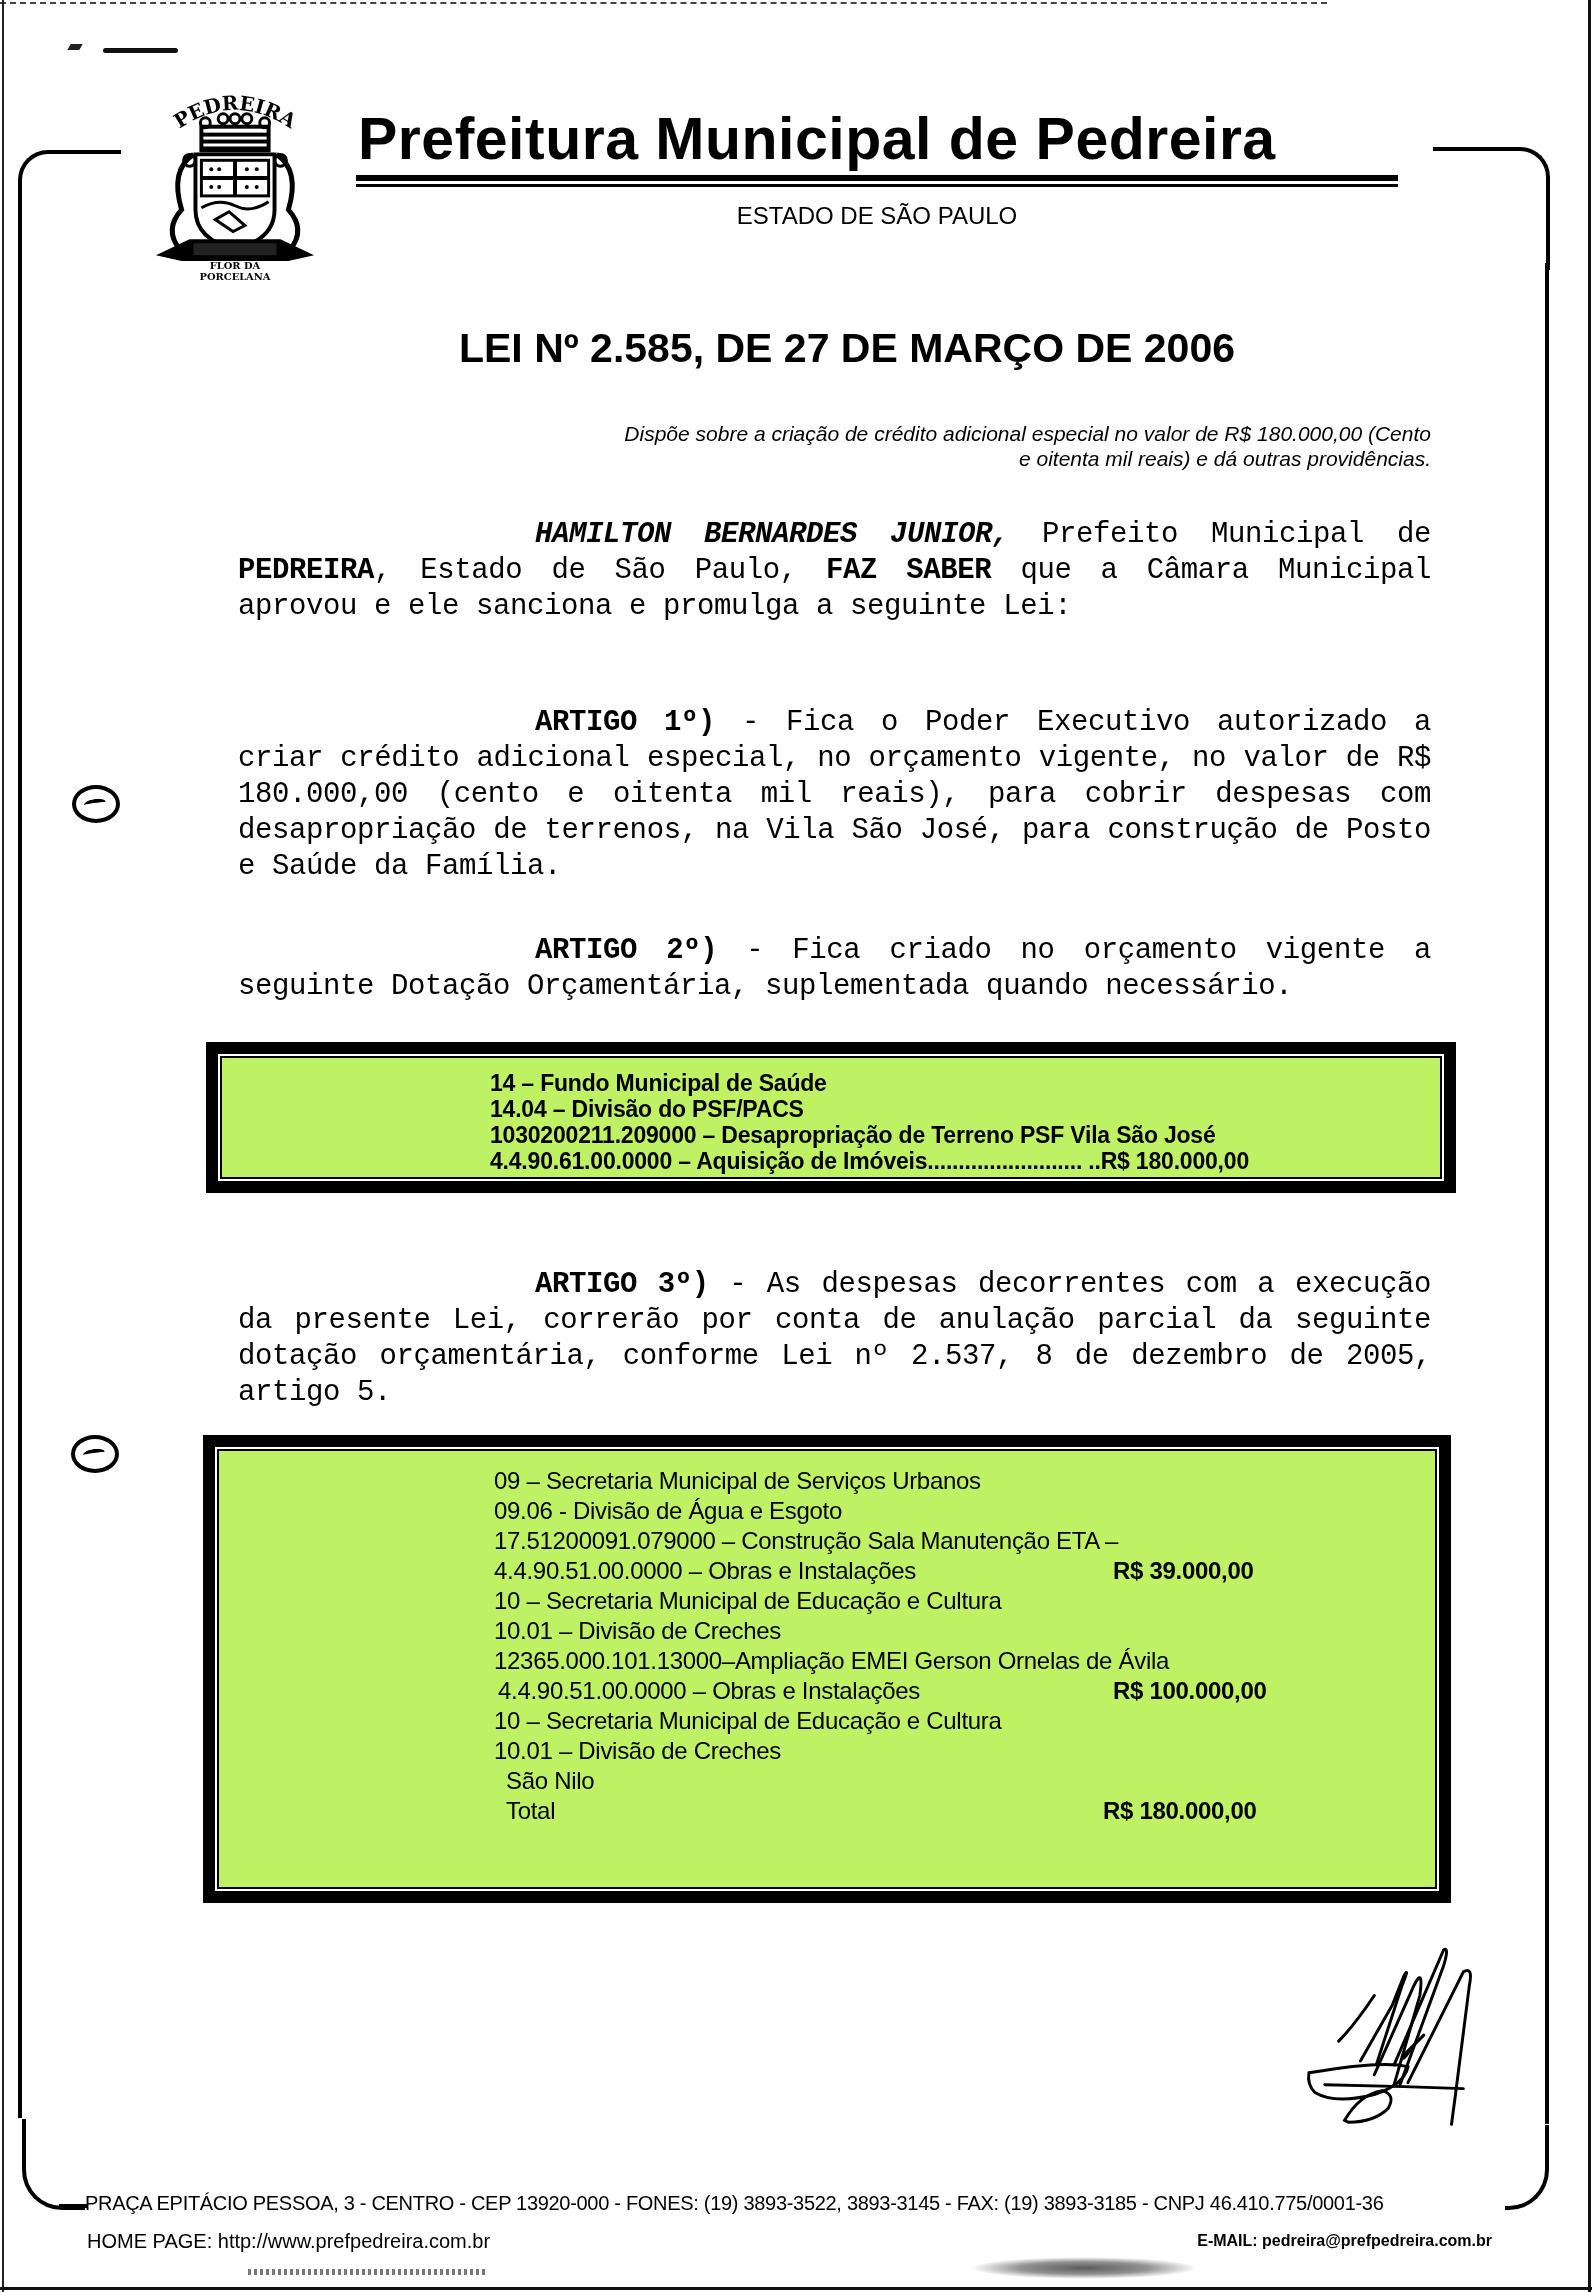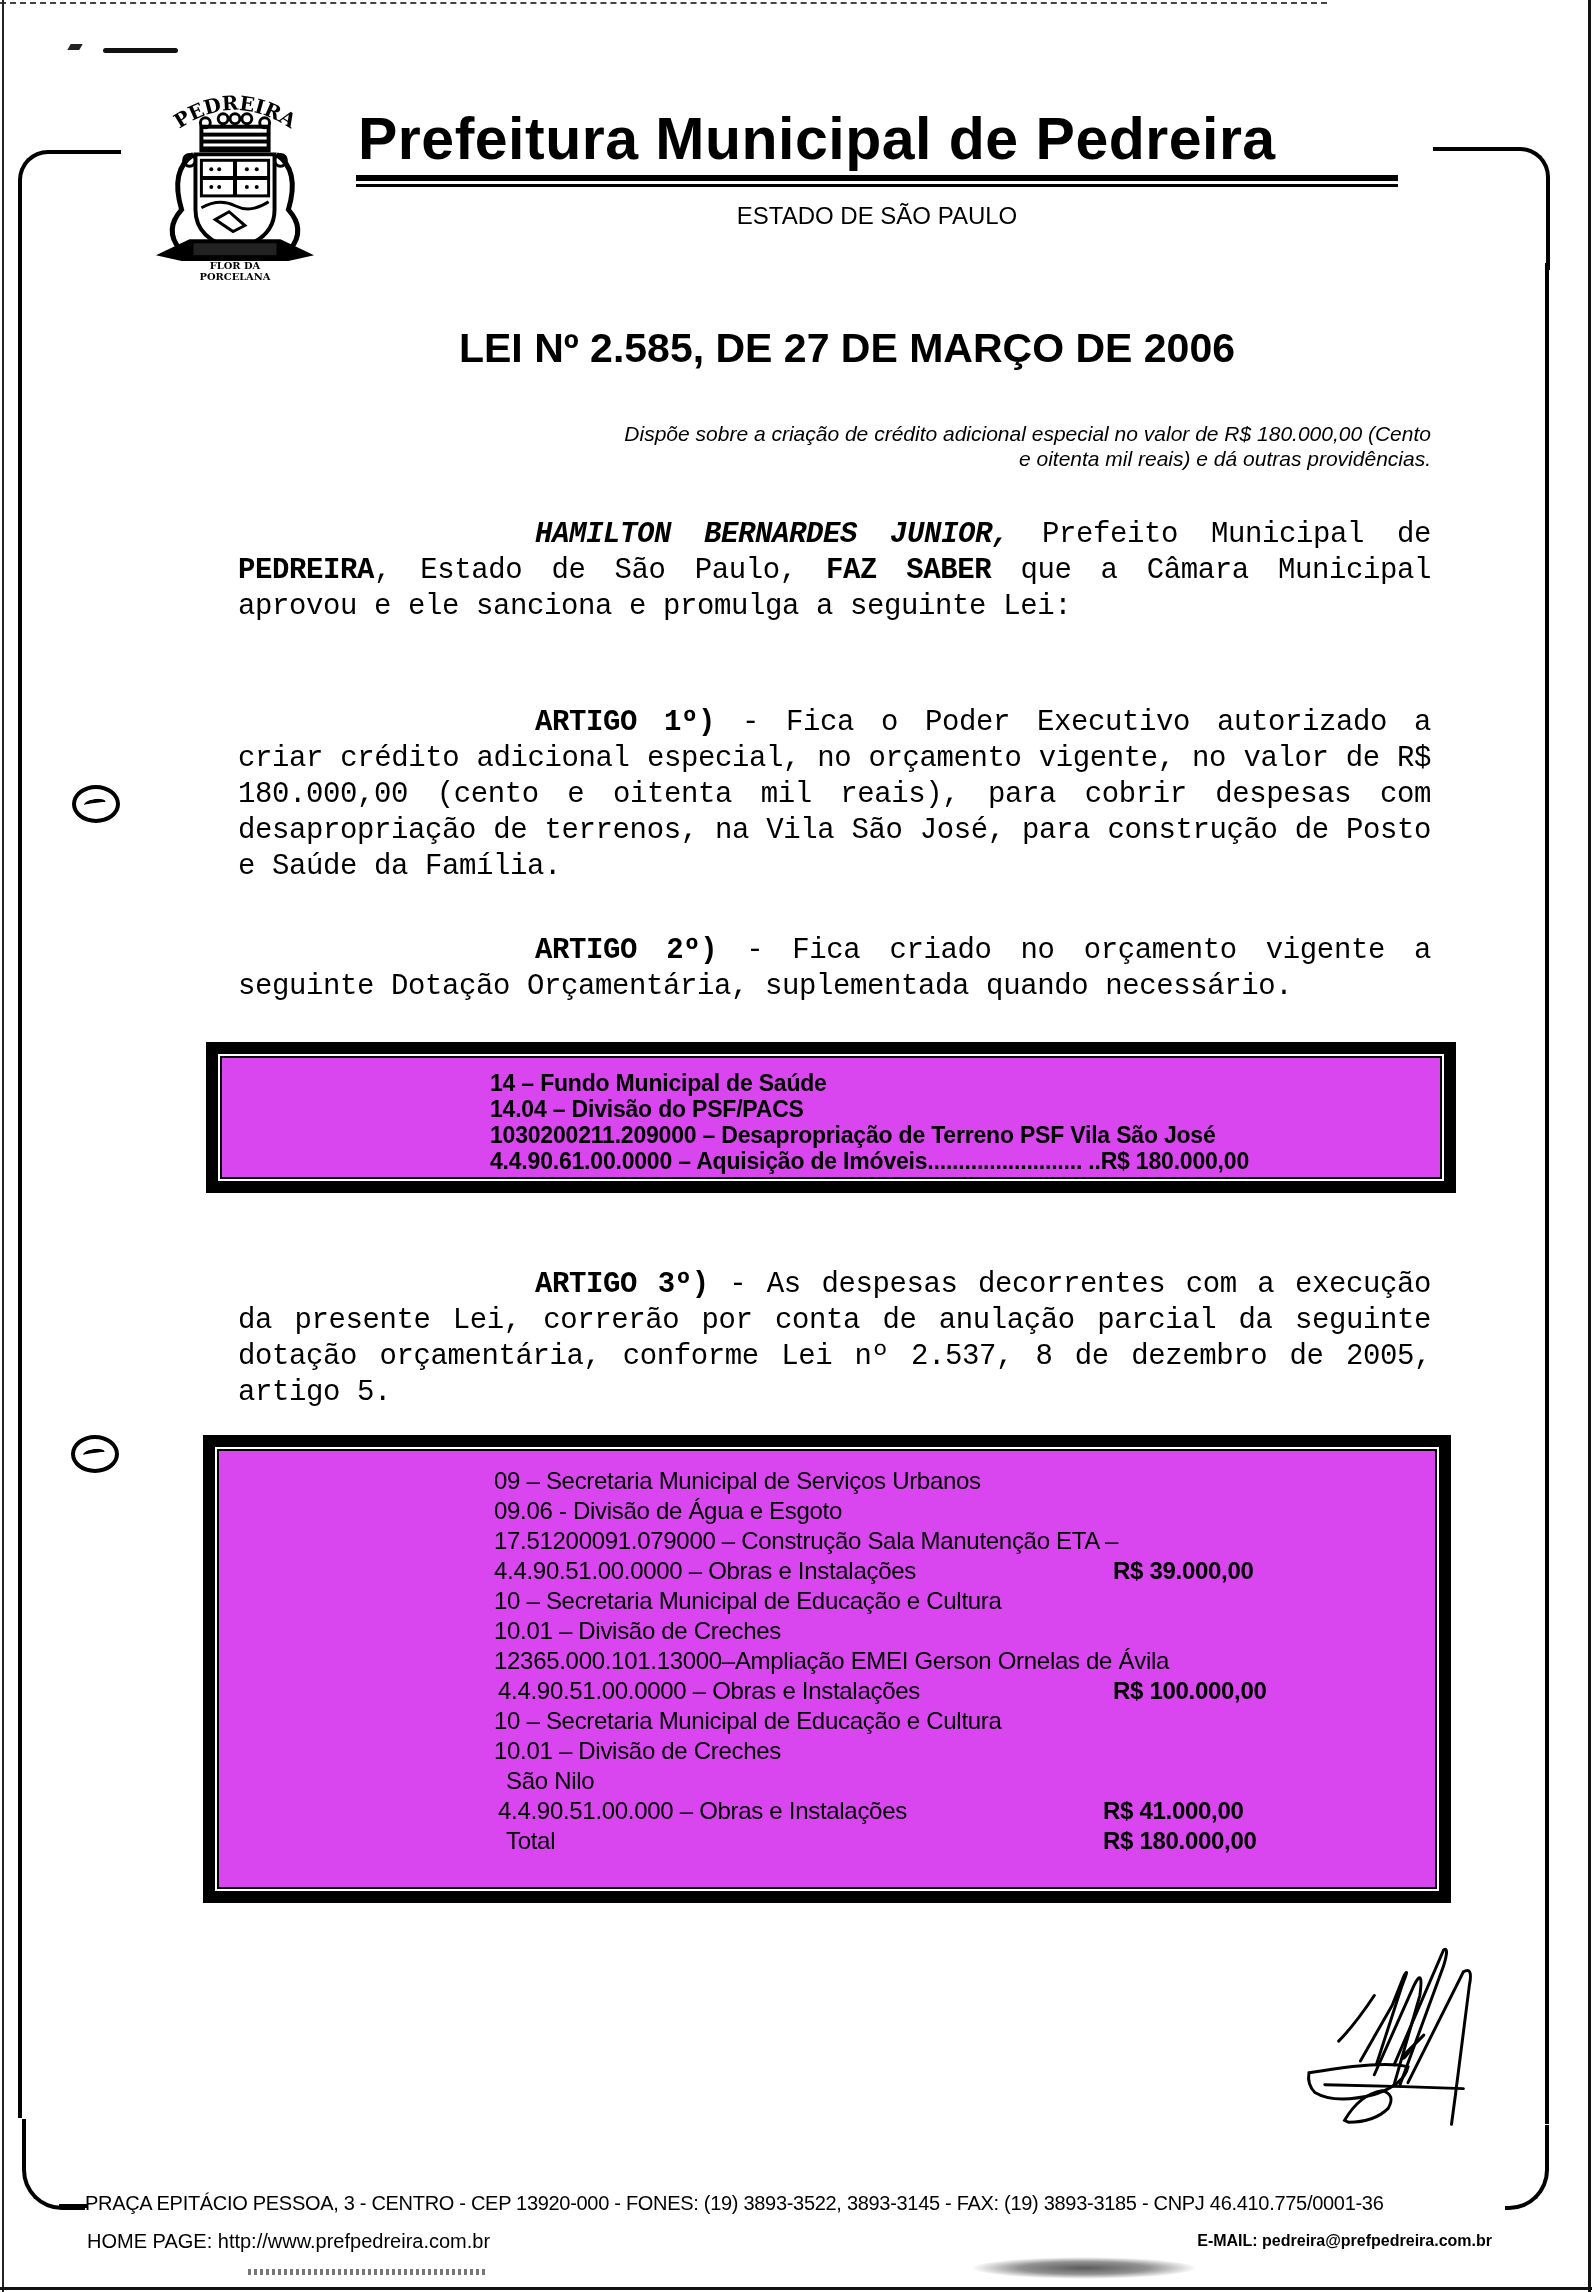--- a/index.html
+++ b/index.html
@@ -38,21 +38,21 @@
   .para { left: 238px; width: 1193px; font-family: Liberation Mono, monospace; font-size: 29px; line-height: 36px; text-align: justify; text-align-last: left; letter-spacing: -0.4px; }
   .para .indent { display: inline-block; width: 297px; }
   .para b { font-weight: bold; }
   .p-intro { top: 517px; }
   .p-art1 { top: 705px; }
   .p-art2 { top: 933px; }
   .p-art3 { top: 1267px; }
   .bi { font-style: italic; font-weight: bold; }
 
   
-  .box { border: 12px solid #000; box-shadow: inset 0 0 0 2px #fff, inset 0 0 0 4px #000; background: #d946ef; }
+  .box { border: 12px solid #000; box-shadow: inset 0 0 0 2px #fff, inset 0 0 0 4px #000; background: #bef264; }
   .box1 { left: 206px; top: 1042px; width: 1226px; height: 127px; }
   .box2 { left: 203px; top: 1435px; width: 1224px; height: 444px; }
   .box-lines { position: absolute; font-family: "Liberation Sans", sans-serif; }
   .box1 .box-lines { left: 272px; top: 16px; font-size: 23px; line-height: 26px; font-weight: bold; letter-spacing: -0.2px; }
   .box2 .box-lines { left: 279px; top: 19px; font-size: 24px; line-height: 30px; letter-spacing: -0.3px; }
   .row { position: relative; white-space: nowrap; height: inherit; }
   .box2 .row { height: 30px; }
   .box1 .row { height: 26px; }
   .row .amt { position: absolute; top: 0; left: 619px; font-weight: bold; }
   .box2 .row.total .amt, .box2 .row.a41 .amt { left: 609px; }
@@ -178,21 +178,20 @@
     <div class="row"><span>09.06  - Divisão de Água e Esgoto</span></div>
     <div class="row"><span>17.51200091.079000 – Construção Sala Manutenção ETA –</span></div>
     <div class="row"><span>4.4.90.51.00.0000 – Obras e Instalações</span><span class="amt">R$ 39.000,00</span></div>
     <div class="row"><span>10 – Secretaria Municipal de Educação e Cultura</span></div>
     <div class="row"><span>10.01 – Divisão de Creches</span></div>
     <div class="row"><span>12365.000.101.13000–Ampliação EMEI Gerson Ornelas de Ávila</span></div>
     <div class="row indent1"><span>4.4.90.51.00.0000 – Obras e Instalações</span><span class="amt">R$ 100.000,00</span></div>
     <div class="row"><span>10 – Secretaria Municipal de Educação e Cultura</span></div>
     <div class="row"><span>10.01 – Divisão de Creches</span></div>
     <div class="row indent2"><span>São Nilo</span></div>
-    <div class="row indent1 a41"><span>4.4.90.51.00.000 – Obras e Instalações</span><span class="amt">R$  41.000,00</span></div>
     <div class="row indent2 total"><span>Total</span><span class="amt">R$ 180.000,00</span></div>
   </div>
 </div>
 
 <div class="abs punch punch1"></div>
 <div class="abs punch punch2"></div>
 
 <div class="abs signature">
   <svg width="198" height="208" viewBox="0 0 200 210">
     <g fill="none" stroke="#000" stroke-width="3" stroke-linecap="round">

